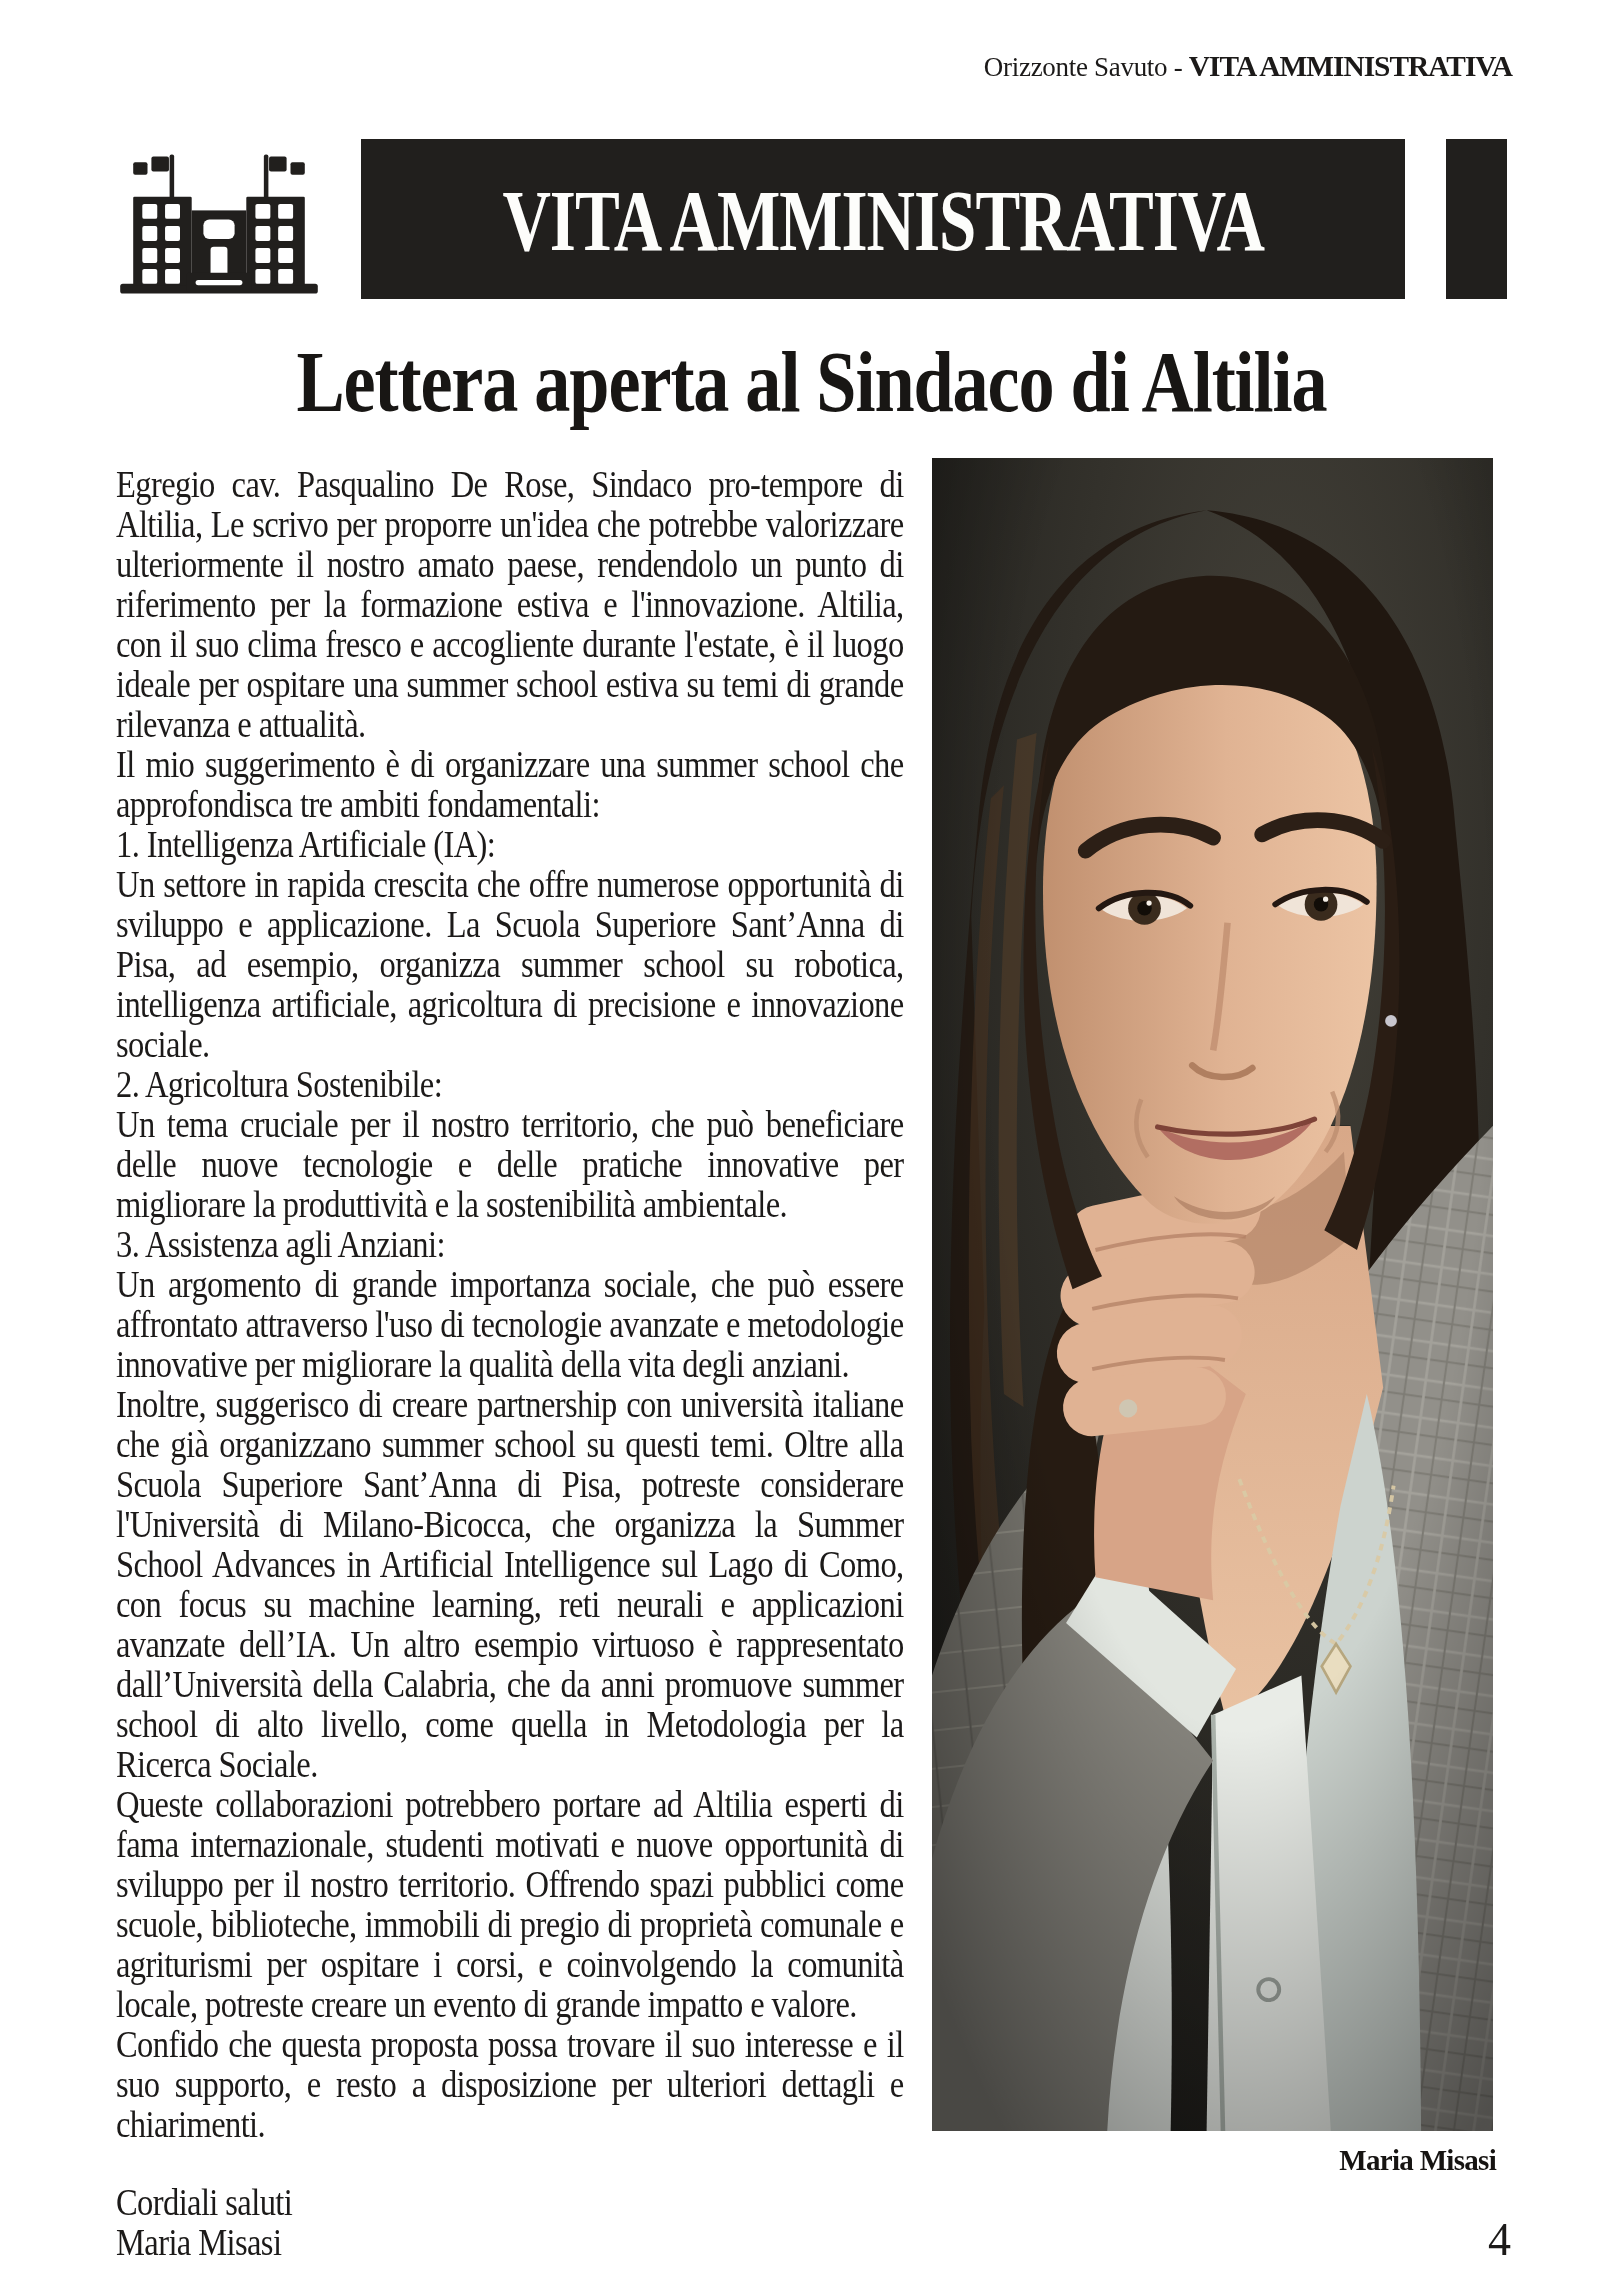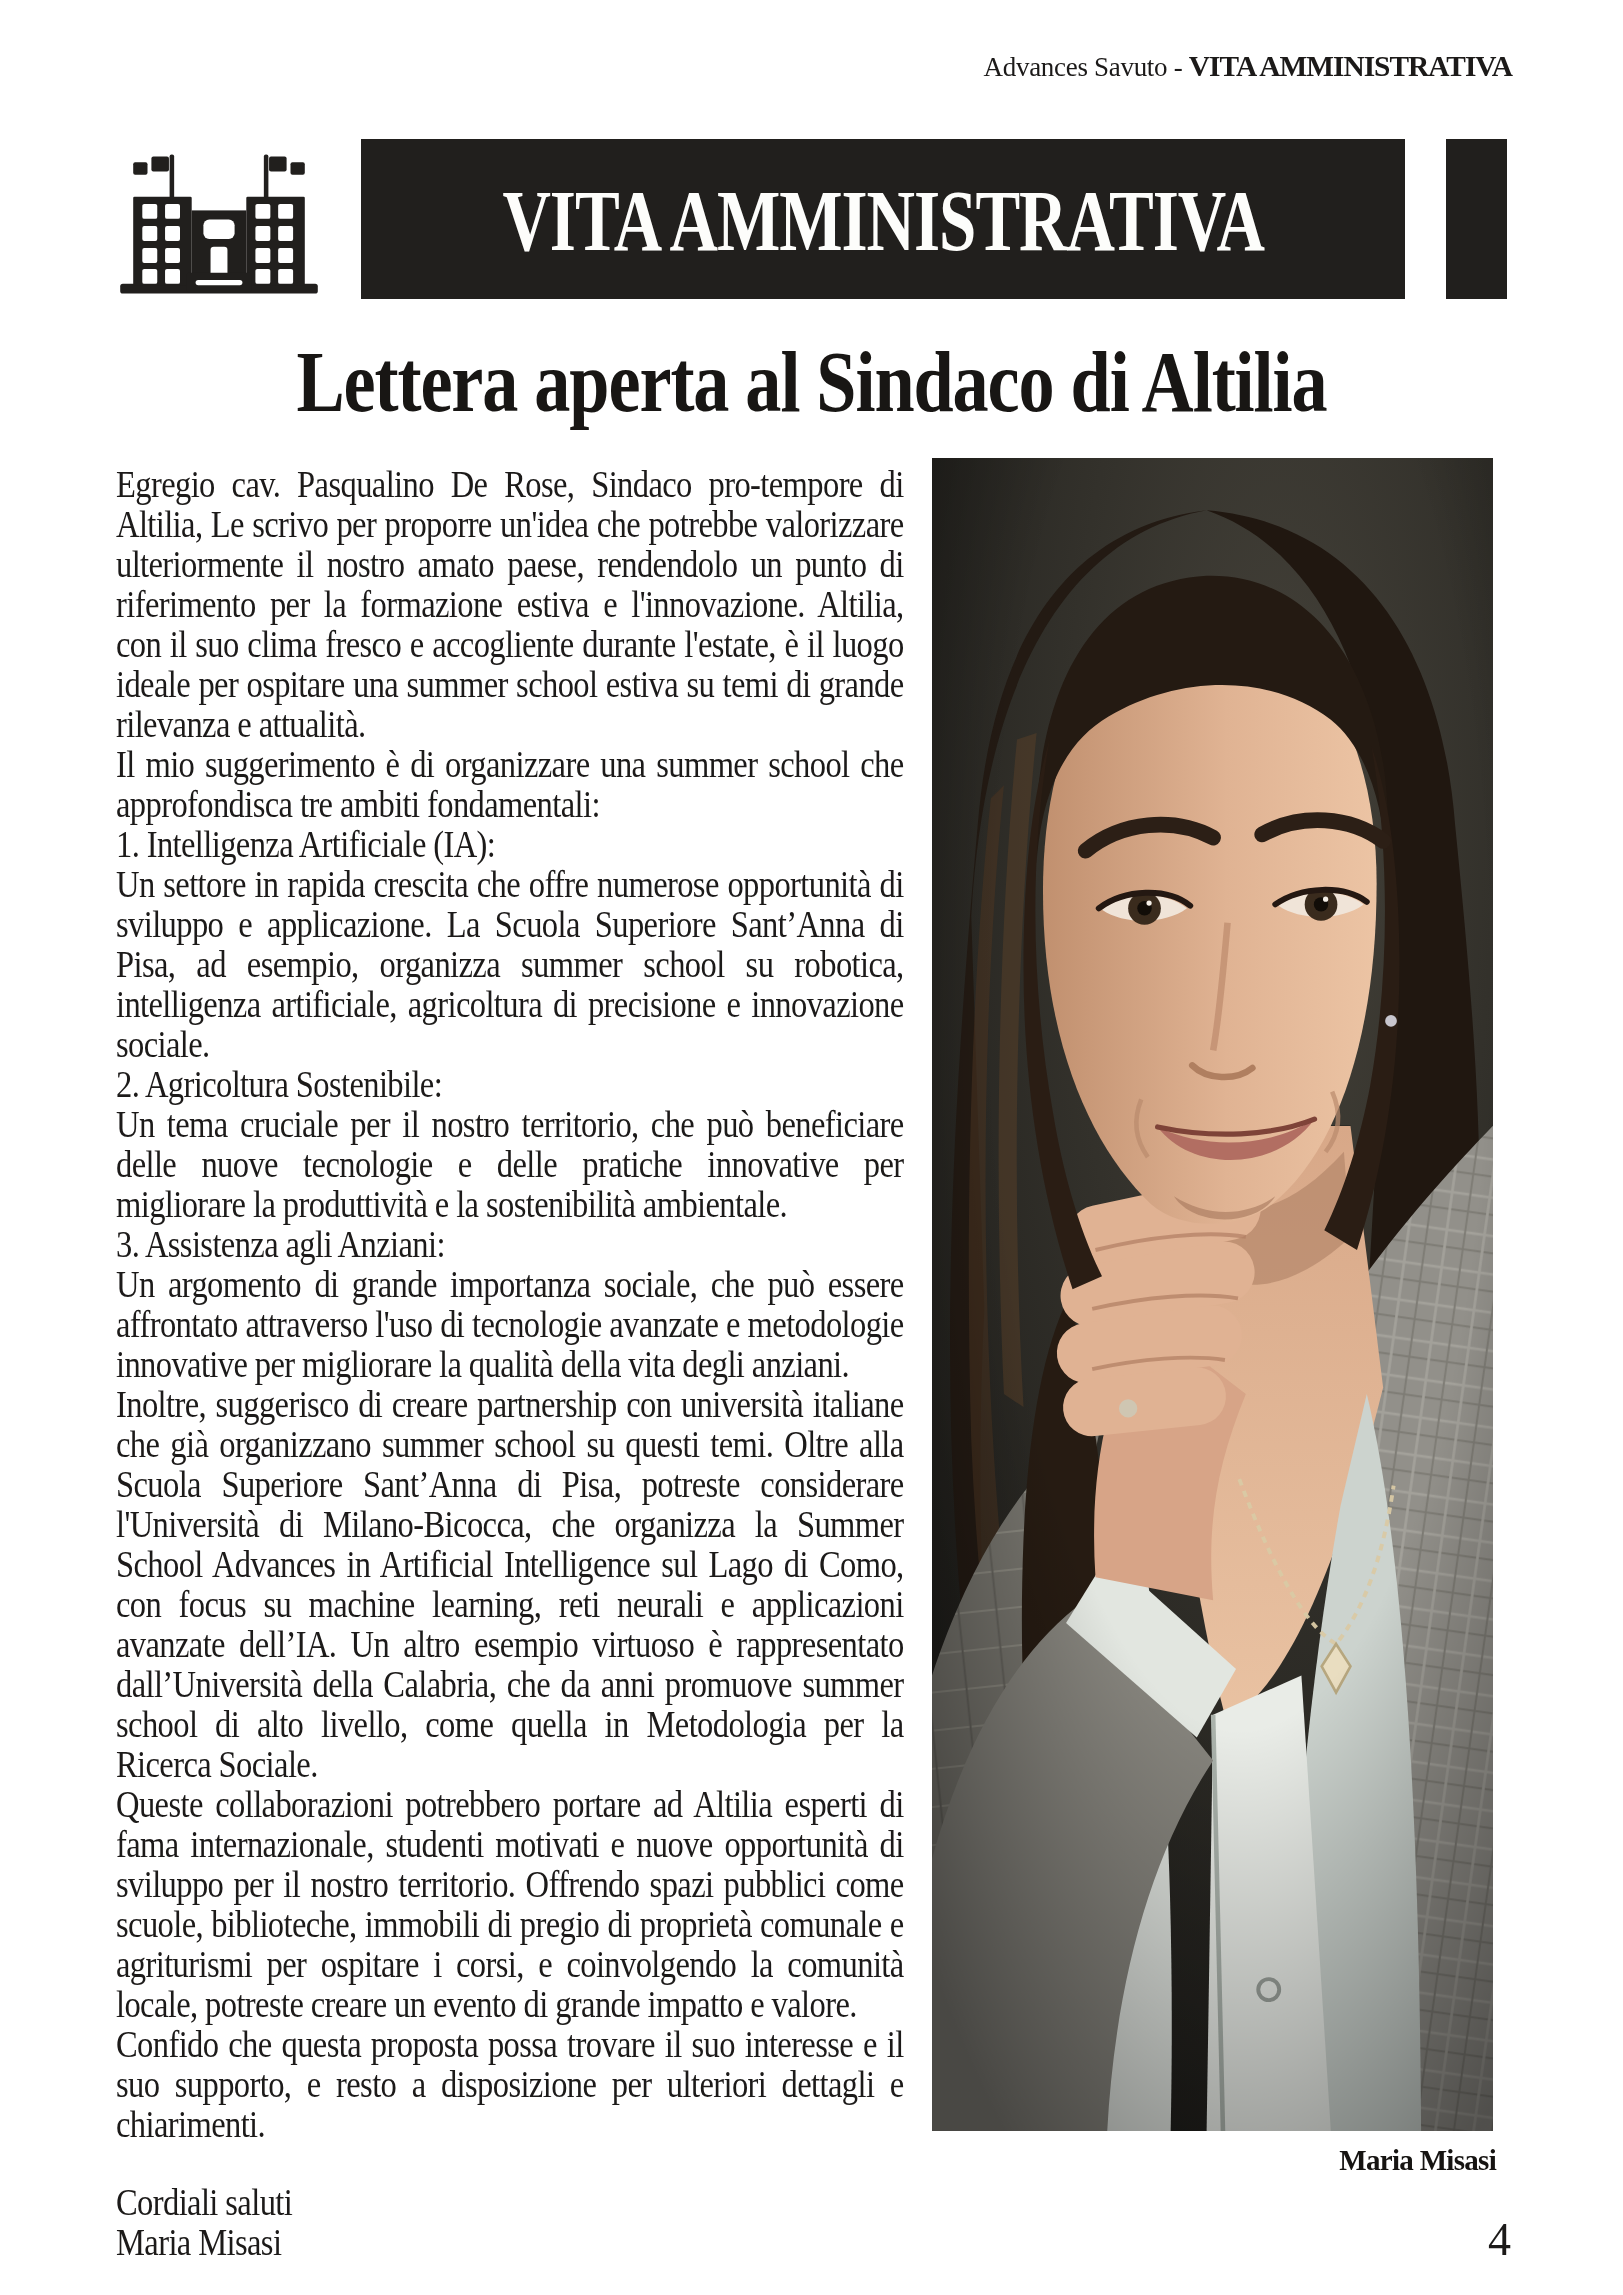--- a/index.html
+++ b/index.html
@@ -49,21 +49,21 @@
     letter-spacing:-0.7px;color:#161412;
   }
   .page-number{
     position:absolute;top:2213px;right:112px;font-size:46px;color:#1c1a19;
   }
 </style>
 </head>
 <body>
 
 <div class="running-header">
-  <span>Advances Savuto</span><span> - </span><span class="bold">VITA AMMINISTRATIVA</span>
+  <span>Orizzonte Savuto</span><span> - </span><span class="bold">VITA AMMINISTRATIVA</span>
 </div>
 
 <div class="building-icon">
   <svg viewBox="0 0 320 250" fill="currentColor" aria-hidden="true">
 
     <rect x="8" y="229" width="304" height="15" rx="4"></rect>
 
     <rect x="84" y="30" width="7" height="68" rx="3"></rect>
     <rect x="229" y="30" width="7" height="68" rx="3"></rect>
 

